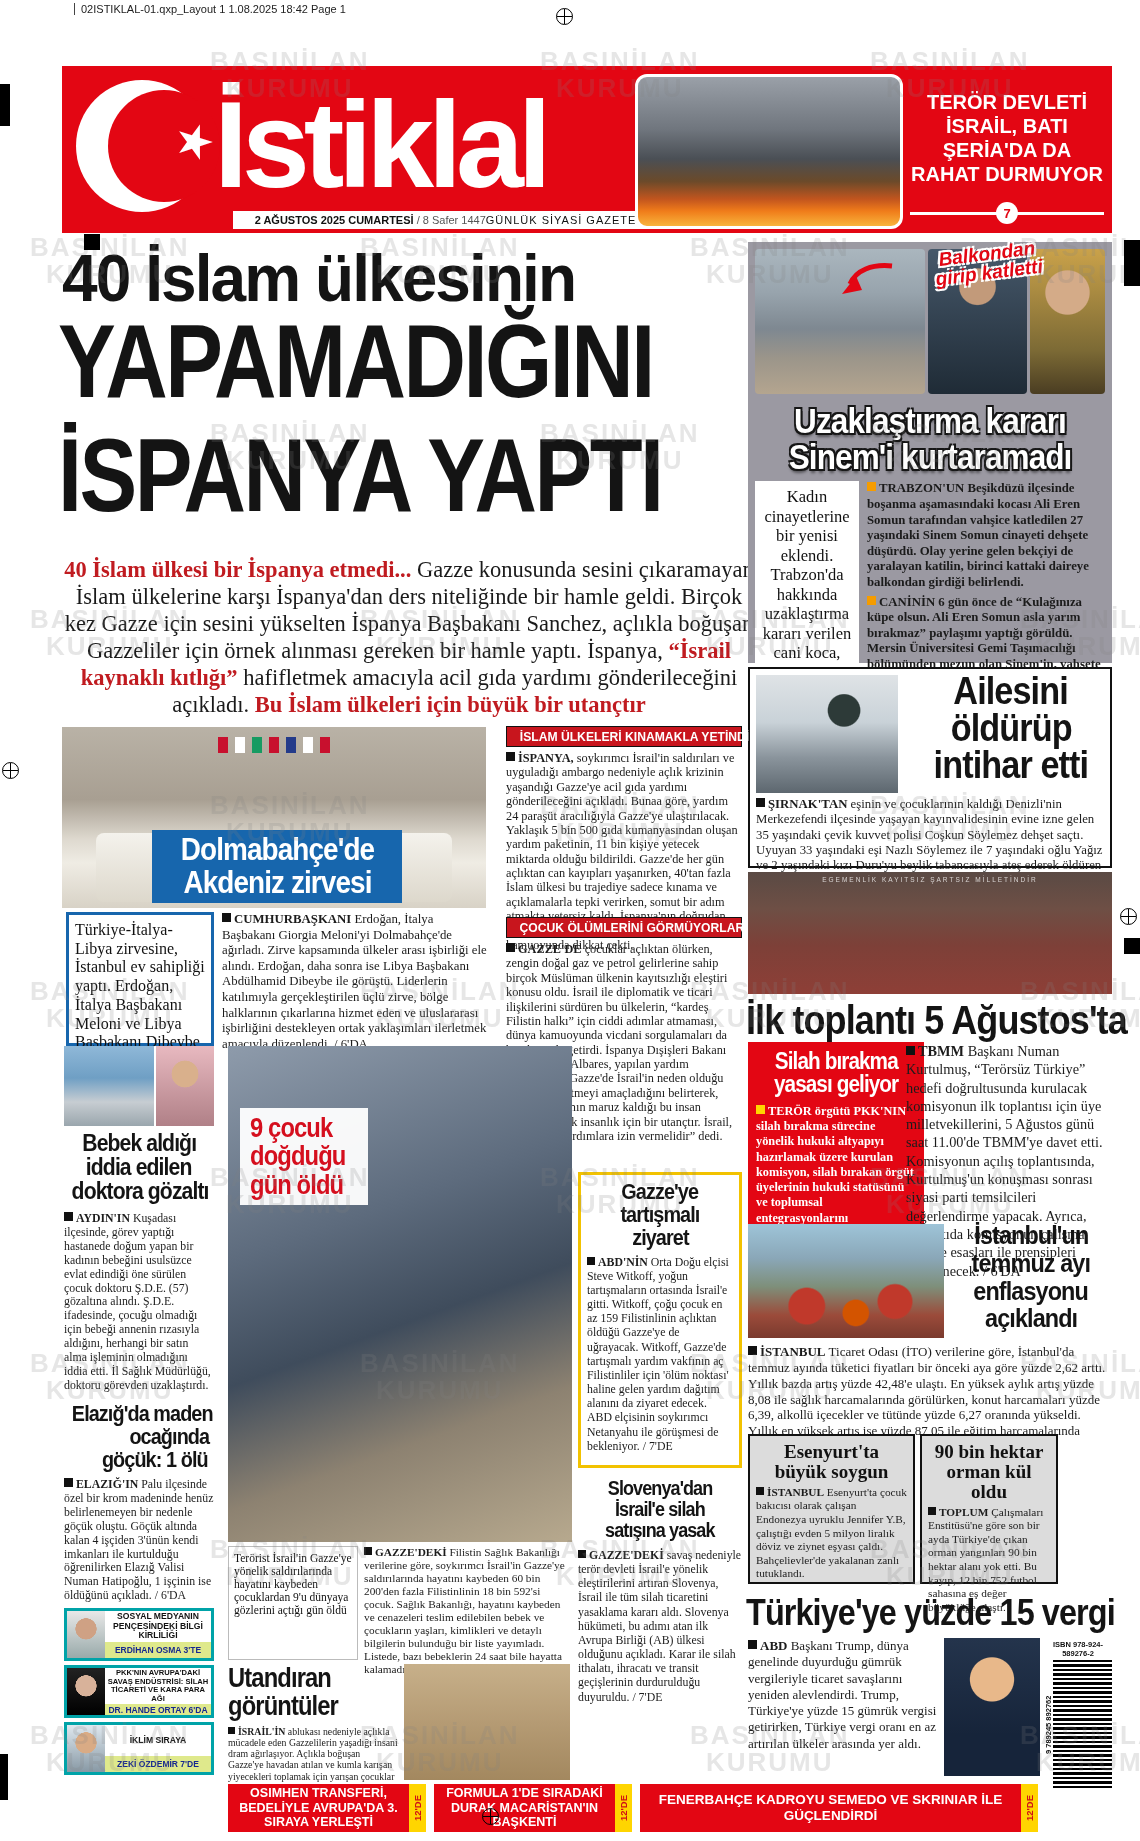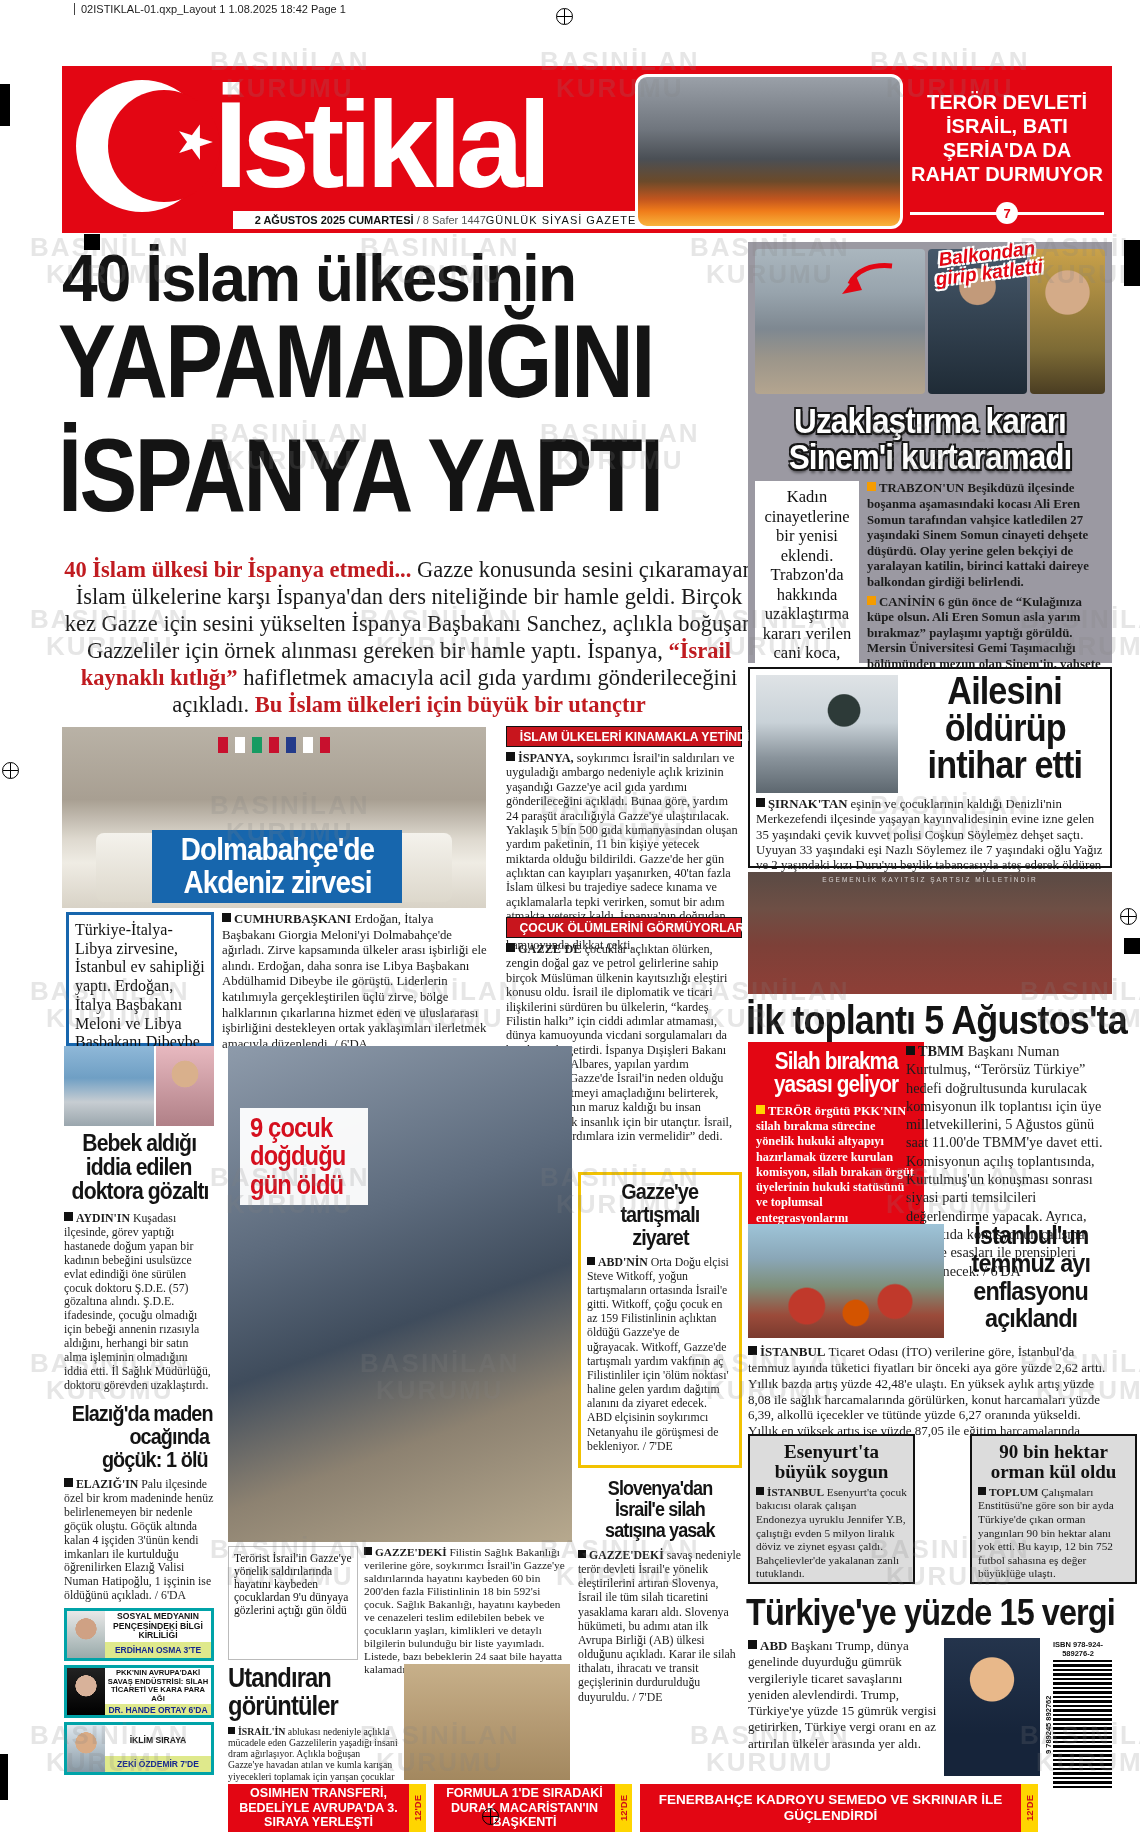--- a/index.html
+++ b/index.html
@@ -150,21 +150,21 @@
       <div class="deck-box serif" style="width:104px;flex:none">Kadın cinayetlerine bir yenisi eklendi. Trabzon'da hakkında uzaklaştırma kararı verilen cani koca, genç Sinem'i tabancayla öldürüp kaçtı</div>
       <div class="bullets serif" style="flex:1">
         <div style="margin-bottom:4px"><span class="sq sq-or"></span><b>TRABZON'UN</b><span> Beşikdüzü ilçesinde boşanma aşamasındaki kocası Ali Eren Somun tarafından vahşice katledilen 27 yaşındaki Sinem Somun cinayeti dehşete düşürdü. Olay yerine gelen bekçiyi de yaralayan katilin, birinci kattaki daireye balkondan girdiği belirlendi.</span></div>
         <div><span class="sq sq-or"></span><b>CANİNİN</b><span> 6 gün önce de “Kulağınıza küpe olsun. Ali Eren Somun asla yarım bırakmaz” paylaşımı yaptığı görüldü. Mersin Üniversitesi Gemi Taşımacılığı bölümünden mezun olan Sinem'in, vahşete kurban gitmeseydi 10 gün sonra kaptanlığa başlayacağı öğrenildi. / 3'TE</span></div>
       </div>
     </div>
   </div>
 
   <div class="abs box-border" style="left:748px;top:667px;width:364px;height:201px;padding:6px">
     <div class="abs photo ph-family" style="left:6px;top:6px;width:142px;height:118px"></div>
-    <div class="abs cond" style="left:152px;top:4px;width:206px;text-align:center;font-size:38px;line-height:.98;color:#141414">
+    <div class="abs cond" style="left:158px;top:4px;width:206px;text-align:center;font-size:38px;line-height:.98;color:#141414">
       <span class="cline">Ailesini</span><br>
       <span class="cline">öldürüp</span><br>
       <span class="cline">intihar etti</span>
     </div>
     <div class="abs body-txt" style="left:6px;top:128px;width:352px;font-size:12.8px;line-height:1.2"><span class="sq sq-bk"></span><b>ŞIRNAK'TAN</b><span> eşinin ve çocuklarının kaldığı Denizli'nin Merkezefendi ilçesinde yaşayan kayınvalidesinin evine izne gelen 35 yaşındaki çevik kuvvet polisi Coşkun Söylemez dehşet saçtı. Uyuyan 33 yaşındaki eşi Nazlı Söylemez ile 7 yaşındaki oğlu Yağız ve 2 yaşındaki kızı Duru'yu beylik tabancasıyla ateş ederek öldüren polis memuru, aynı silahla intihar etti. / 3'TE</span></div>
   </div>
 
   <div class="abs photo ph-parliament" style="left:748px;top:872px;width:364px;height:122px">
     <div class="cap-tiny">EGEMENLİK KAYITSIZ ŞARTSIZ MİLLETİNDİR</div>
   </div>
@@ -284,21 +284,21 @@
   </div>
   <div class="abs body-txt" style="left:748px;top:1344px;width:364px;font-size:13px;line-height:1.22"><span class="sq sq-bk"></span><b>İSTANBUL</b><span> Ticaret Odası (İTO) verilerine göre, İstanbul'da temmuz ayında tüketici fiyatları bir önceki aya göre yüzde 2,62 arttı. Yıllık bazda artış yüzde 42,48'e ulaştı. En yüksek aylık artış yüzde 8,08 ile sağlık harcamalarında görülürken, konut harcamaları yüzde 6,39, alkollü içecekler ve tütünde yüzde 6,27 oranında yükseldi. Yıllık en yüksek artış ise yüzde 87,05 ile eğitim harcamalarında yaşandı.</span></div>
 
   <div class="abs graybox" style="left:748px;top:1434px;width:167px;height:150px">
     <div class="serif" style="font-weight:bold;font-size:19px;line-height:1.05">
       <span>Esenyurt'ta</span><br>
       <span>büyük soygun</span>
     </div>
     <div class="body-txt" style="font-size:11.3px;line-height:1.2;text-align:left;margin-top:4px"><span class="sq sq-bk" style="width:8px;height:8px"></span><b>İSTANBUL</b><span> Esenyurt'ta çocuk bakıcısı olarak çalışan Endonezya uyruklu Jennifer Y.B, çalıştığı evden 5 milyon liralık döviz ve ziynet eşyası çaldı. Bahçelievler'de yakalanan zanlı tutuklandı.</span></div>
   </div>
-  <div class="abs graybox" style="left:970px;top:1434px;width:167px;height:150px">
+  <div class="abs graybox" style="left:920px;top:1434px;width:138px;height:150px">
     <div class="serif" style="font-weight:bold;font-size:19px;line-height:1.05">
       <span>90 bin hektar</span><br>
       <span>orman kül oldu</span>
     </div>
     <div class="body-txt" style="font-size:11.3px;line-height:1.2;text-align:left;margin-top:4px"><span class="sq sq-bk" style="width:8px;height:8px"></span><b>TOPLUM</b><span> Çalışmaları Enstitüsü'ne göre son bir ayda Türkiye'de çıkan orman yangınları 90 bin hektar alanı yok etti. Bu kayıp, 12 bin 752 futbol sahasına eş değer büyüklüğe ulaştı.</span></div>
   </div>
 
   <div class="abs cond nowrap" style="left:746px;top:1592px;font-size:36px;transform:scaleX(.9);transform-origin:0 0;color:#141414">Türkiye'ye yüzde 15 vergi</div>
   <div class="abs body-txt" style="left:748px;top:1638px;width:190px;font-size:13px;line-height:1.25"><span class="sq sq-bk"></span><b>ABD</b><span> Başkanı Trump, dünya genelinde duyurduğu gümrük vergileriyle ticaret savaşlarını yeniden alevlendirdi. Trump, Türkiye'ye yüzde 15 gümrük vergisi getirirken, Türkiye vergi oranı en az artırılan ülkeler arasında yer aldı.</span></div>
   <div class="abs photo ph-trump" style="left:944px;top:1638px;width:96px;height:138px"></div>

